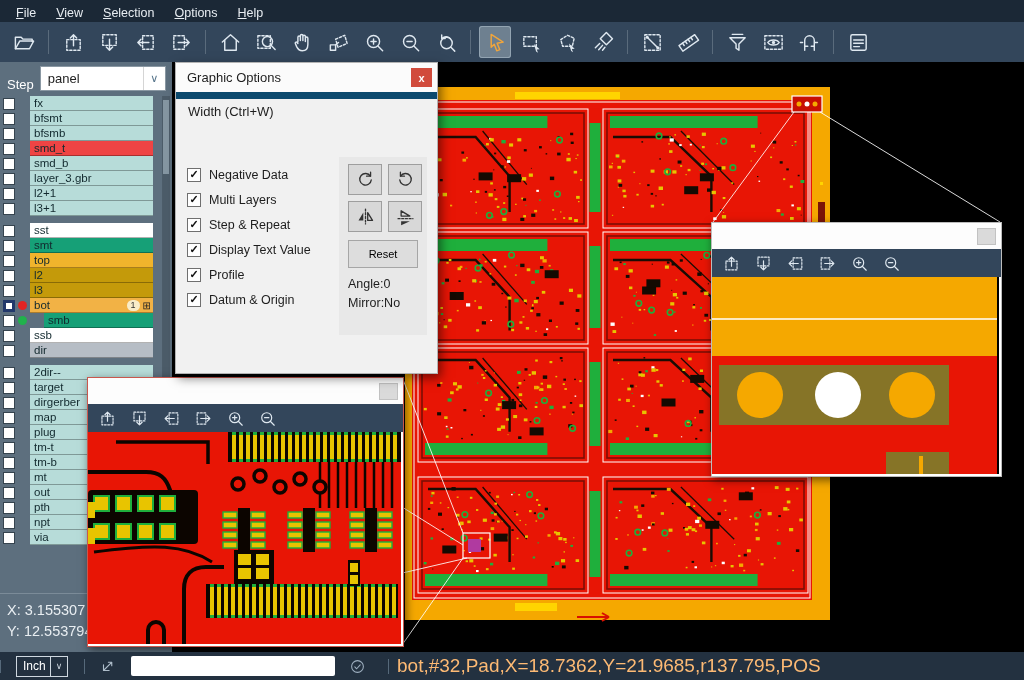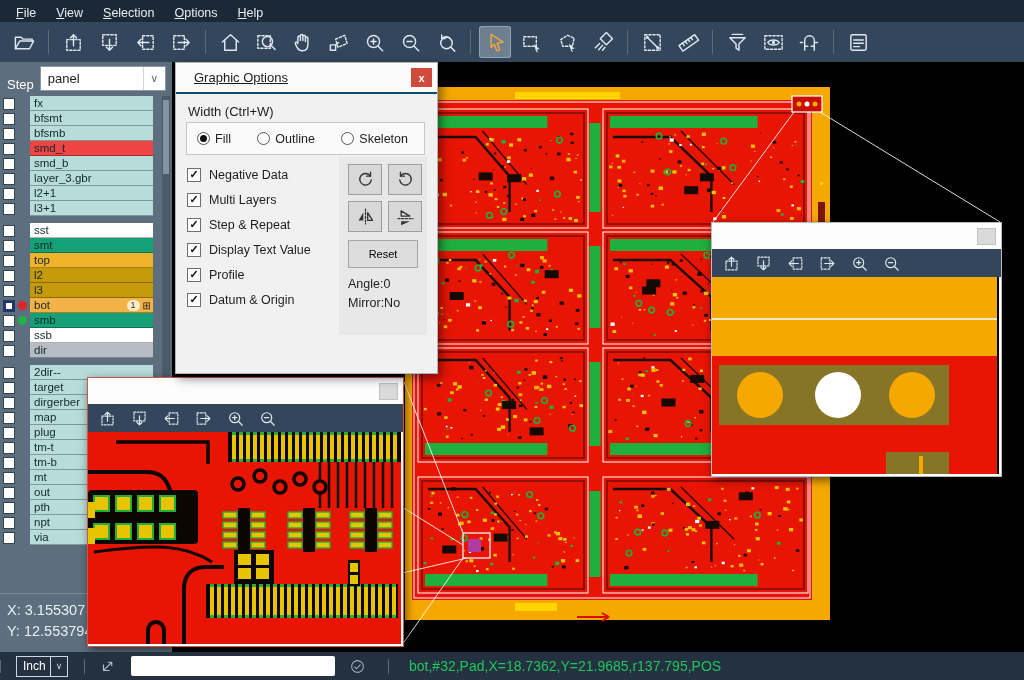--- a/index.html
+++ b/index.html
@@ -37,31 +37,31 @@
   
   .canvas{position:absolute;left:172px;top:62px;right:0;bottom:28px;background:#000;}
   
   .statusbar{position:absolute;left:0;right:0;bottom:0;height:28px;background:#233140;display:flex;align-items:center;padding-left:0;gap:8px;}
   .sb-tick{width:1px;height:13px;background:#56697a;flex:none;}
   .sb-select{box-sizing:border-box;margin-left:7px;width:52px;height:21px;border:1px solid #cfd8e0;color:#fff;font-size:12px;display:flex;align-items:center;}
   .sb-select .val{flex:1;padding-left:6px;}
   .sb-select .chev{width:16px;height:100%;border-left:1px solid #cfd8e0;display:flex;align-items:center;justify-content:center;font-size:9px;color:#cfd8e0;}
   .sb-icon{margin:0 6px;display:flex;align-items:center;}
   .sb-input{width:192px;height:20px;background:#fff;border:none;border-radius:2px;outline:none;font-size:12px;padding:0 6px;}
-  .sb-status{color:#22c55e;font-size:14px;margin-left:12px;white-space:nowrap;}
+  .sb-status{color:#fdba74;font-size:19px;margin-left:0;white-space:nowrap;}
   .sb-sep{width:1px;height:15px;background:#56697a;margin-left:8px;flex:none;}
   
   .mwin{position:absolute;background:#fff;border:1px solid #c9574d;box-shadow:2px 3px 9px rgba(0,0,0,.55);}
   .mwin-title{height:26px;background:#fdfdfd;position:relative;}
   .mwin-btn{position:absolute;right:5px;top:5px;width:17px;height:15px;background:#dadada;border:1px solid #c2c2c2;}
   .mwin-toolbar{height:28px;background:#33465b;display:flex;align-items:center;gap:13px;padding-left:10px;}
   .mwin-content{position:relative;overflow:hidden;font-size:0;}
   
   .dialog{position:absolute;left:175px;top:62px;width:261px;height:310px;background:#f1f1f1;border:1px solid #b3b3b3;box-shadow:3px 4px 10px rgba(0,0,0,.5);font-size:12.5px;color:#1d1d1d;}
-  .dlg-title{height:29px;background:#fbfbfb;display:flex;align-items:center;padding-left:18px;font-size:13px;border-bottom:2px solid #0c4a6e;text-decoration:underline;}
+  .dlg-title{height:29px;background:#fbfbfb;display:flex;align-items:center;padding-left:11px;font-size:13px;border-bottom:7px solid #0c4a6e;}
   .dlg-close{position:absolute;top:5px;right:5px;width:21px;height:19px;background:#d14b3c;color:#fff;font-size:11px;font-weight:bold;display:flex;align-items:center;justify-content:center;}
   .dlg-width{position:absolute;left:12px;top:41px;font-size:13px;}
   .radio-box{position:absolute;left:10px;top:59px;width:239px;height:33px;box-sizing:border-box;border:1px solid #c6c6c6;background:#fafafa;display:flex;align-items:center;justify-content:space-between;padding:0 16px 0 10px;}
   .radio{display:flex;align-items:center;gap:5px;font-size:12.5px;}
   .rb{box-sizing:border-box;width:13px;height:13px;border:1px solid #555;border-radius:50%;background:#fff;position:relative;flex:none;}
   .radio.sel .rb::after{content:"";position:absolute;inset:2px;background:#111;border-radius:50%;}
   .checks{position:absolute;left:11px;top:99px;width:150px;}
   .check-row{display:flex;align-items:center;gap:8px;height:25px;}
   .cb{box-sizing:border-box;width:14px;height:14px;border:1px solid #6f6f6f;background:#fff;display:flex;align-items:center;justify-content:center;font-size:11px;font-weight:bold;color:#111;flex:none;}
   .rp{position:absolute;left:163px;top:94px;width:88px;height:178px;background:#e8e8e8;padding:7px 0 0 9px;box-sizing:border-box;}
@@ -1114,21 +1114,21 @@
               <span>bot</span>
               <span class="lr-badge">1</span>
               <span class="lr-grid">⊞</span>
             </div>
           </div>
           <div class="layer-row">
             <div class="lr-check"></div>
             <div class="lr-ind">
               <div class="dot" style="background: rgb(33, 178, 76);"></div>
             </div>
-            <div class="lr-label" style="background: rgb(22, 160, 119);">
+            <div class="lr-label" style="background: rgb(22, 160, 119); margin-left: 14px;">
               <span>smb</span>
             </div>
           </div>
           <div class="layer-row">
             <div class="lr-check"></div>
             <div class="lr-ind"></div>
             <div class="lr-label" style="background: rgb(255, 255, 255);">
               <span>ssb</span>
             </div>
           </div>
@@ -1561,34 +1561,20 @@
           <rect x="207" y="179" width="4" height="18" fill="#f5a800"></rect>
           <rect x="285" y="0" width="2" height="197" fill="#000"></rect>
         </svg>
       </div>
   </div>
 
   <div class="dialog">
     <div class="dlg-title">Graphic Options</div>
     <div class="dlg-close">x</div>
     <div class="dlg-width">Width (Ctrl+W)</div>
-    <div class="radio-box">
-        <div class="radio sel">
-          <span class="rb"></span>
-          <span>Fill</span>
-        </div>
-        <div class="radio">
-          <span class="rb"></span>
-          <span>Outline</span>
-        </div>
-        <div class="radio">
-          <span class="rb"></span>
-          <span>Skeleton</span>
-        </div>
-      </div>
     <div class="checks">
         <div class="check-row">
           <span class="cb">✓</span>
           <span>Negative Data</span>
         </div>
         <div class="check-row">
           <span class="cb">✓</span>
           <span>Multi Layers</span>
         </div>
         <div class="check-row">

